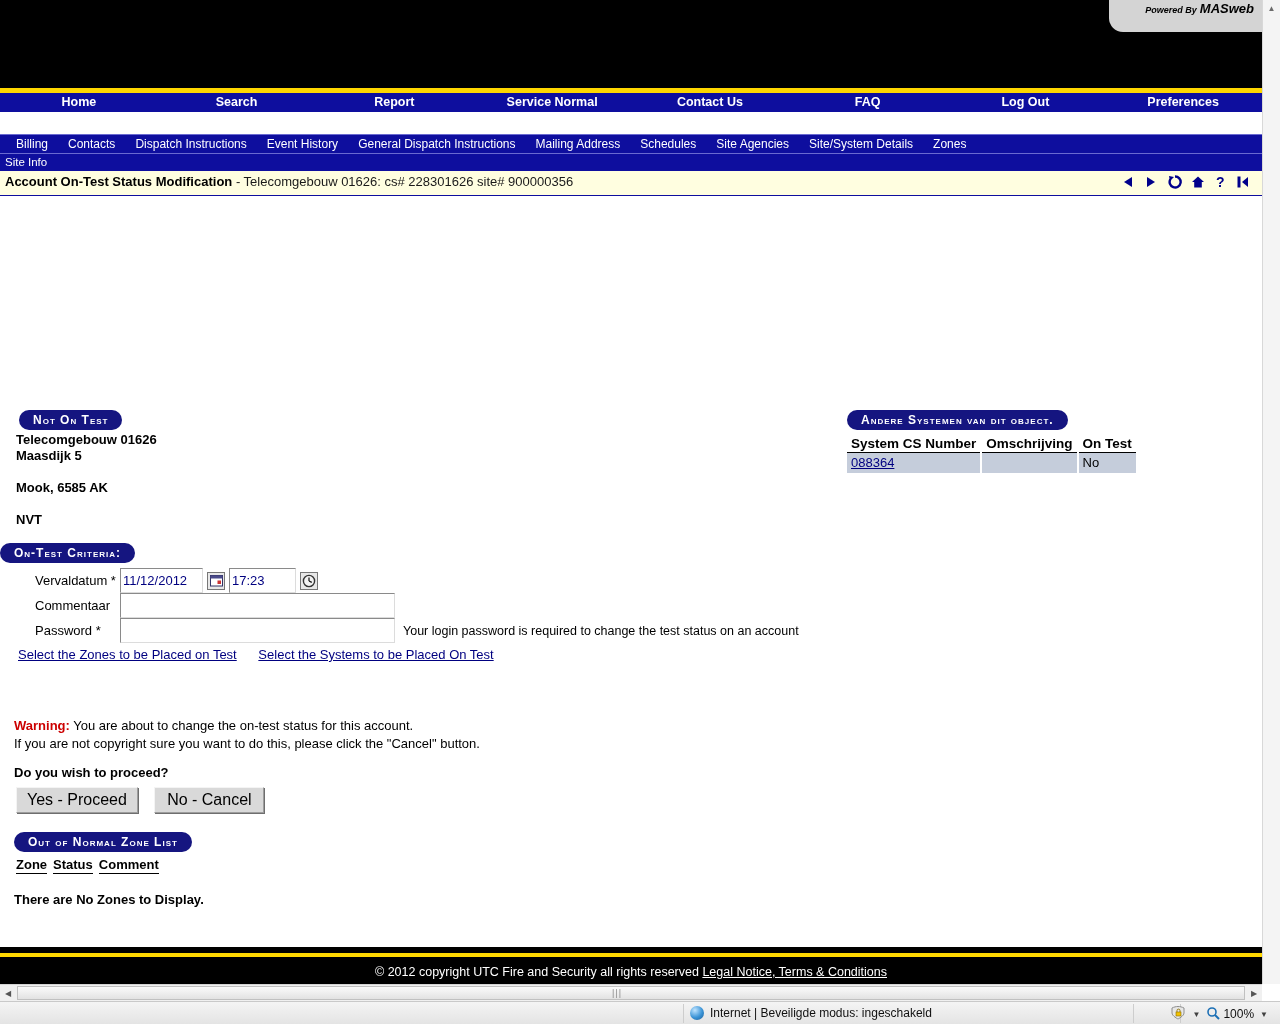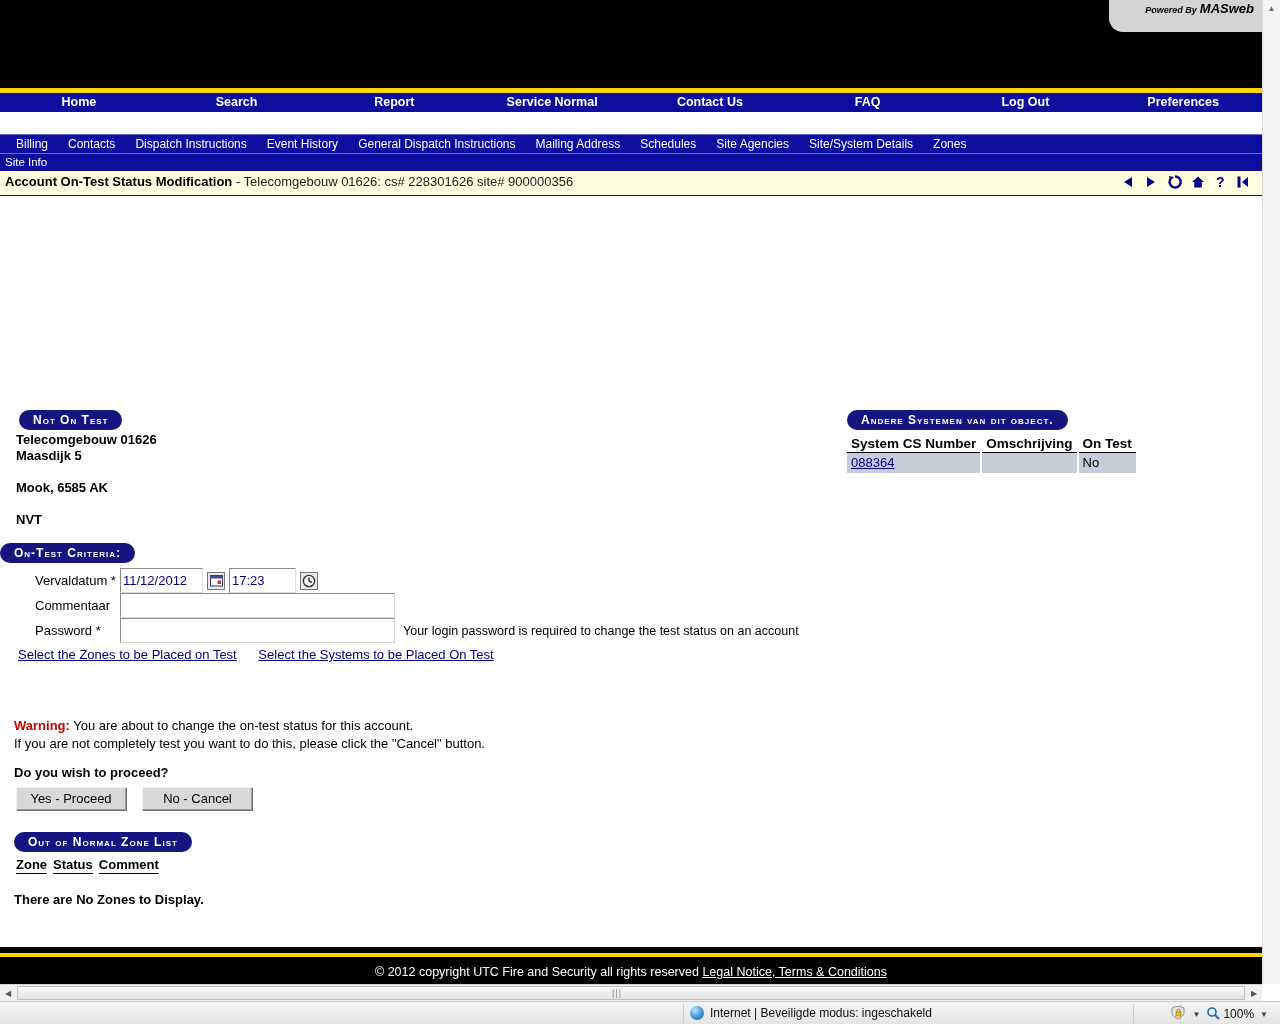--- a/index.html
+++ b/index.html
@@ -245,21 +245,21 @@
     white-space: nowrap;
   }
 
   .warn-block { position: absolute; left: 14px; top: 521px; font-size: 13px; line-height: 18px; }
   .warn-label { color: #cc0000; font-weight: bold; }
   .warn-text  { color: #000000; }
   .proceed-q  { position: absolute; left: 14px; top: 569px; font-size: 13px; font-weight: bold; }
   .btn-row    { position: absolute; left: 16px; top: 591px; }
   .win-btn {
     font-family: "Liberation Sans", sans-serif;
-    font-size: 13px;
+    font-size: 16px;
     color: #000000;
     background: #d9d9d9;
     border: 1px solid #9d9d9d;
     border-top-color: #f4f4f4;
     border-left-color: #f4f4f4;
     box-shadow: 1px 1px 0 #6e6e6e;
     padding: 3px 10px;
     margin-right: 12px;
     cursor: pointer;
     min-width: 110px;
@@ -520,21 +520,21 @@
         </div>
       </div>
 
       <div class="links-row">
         <a href="#">Select the Zones to be Placed on Test</a>
         <a href="#">Select the Systems to be Placed On Test</a>
       </div>
 
       <div class="warn-block">
         <div><span class="warn-label">Warning:</span><span class="warn-text"> You are about to change the on-test status for this account.</span></div>
-        <div class="warn-text">If you are not completely test you want to do this, please click the "Cancel" button.</div>
+        <div class="warn-text">If you are not copyright sure you want to do this, please click the "Cancel" button.</div>
       </div>
 
       <div class="proceed-q">Do you wish to proceed?</div>
 
       <div class="btn-row">
         <button class="win-btn">Yes - Proceed</button>
         <button class="win-btn">No - Cancel</button>
       </div>
 
       <div class="oonz-badge">

